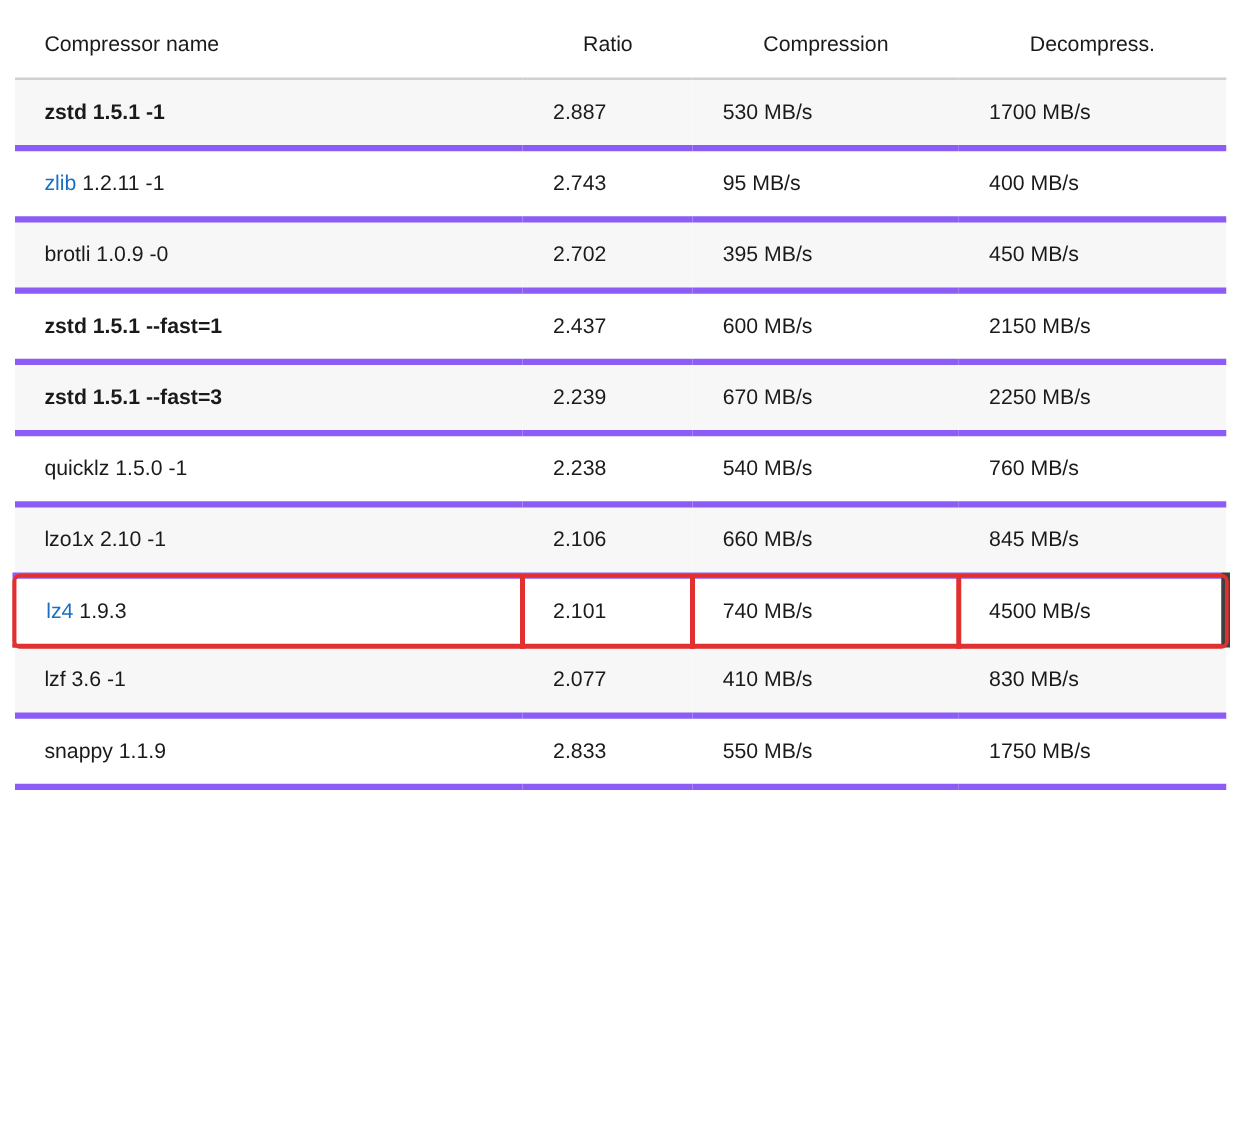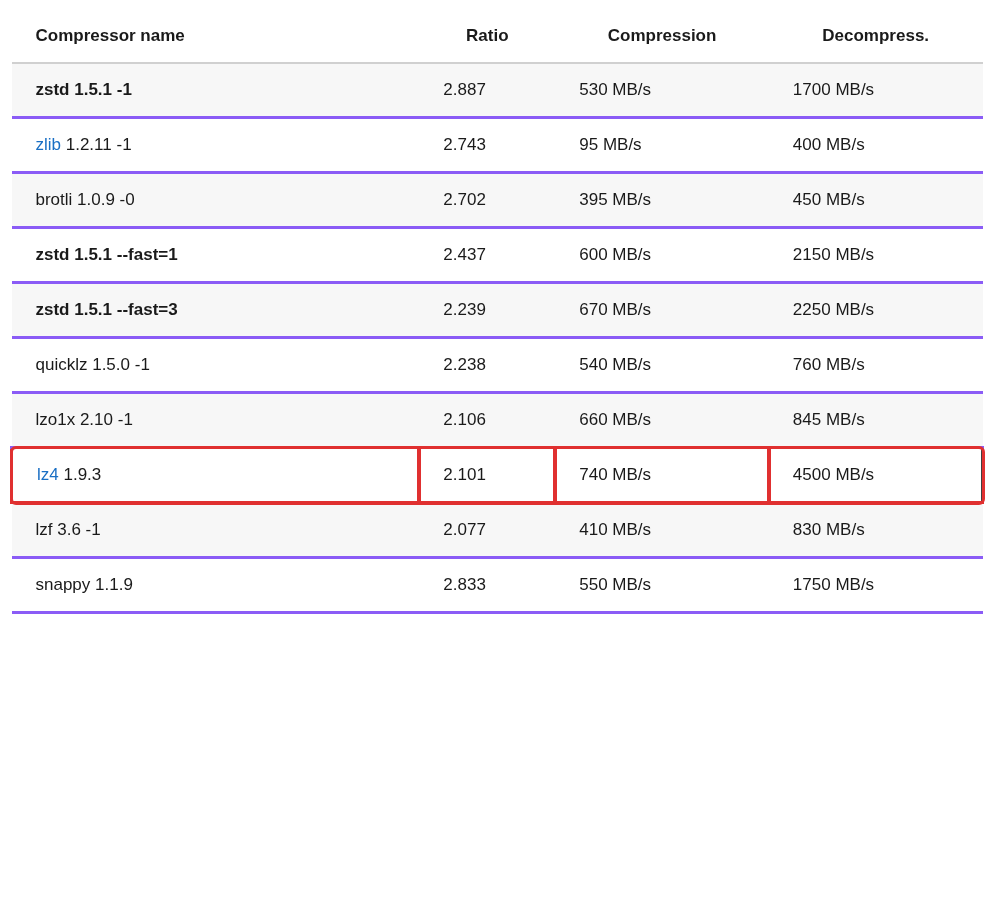--- a/index.html
+++ b/index.html
@@ -24,36 +24,36 @@
       width: 974px;
       border-collapse: collapse;
     }
 
     table {
       width: 100%;
       border-collapse: collapse;
     }
 
     thead tr th {
-      font-weight: 700;
+      font-weight: 400;
       font-size: 17px;
       text-align: left;
       padding: 16px 24px;
       border-bottom: 2px solid #d0d0d0;
       background: #ffffff;
       color: #1a1a1a;
     }
 
     thead tr th:not(:first-child) {
       text-align: center;
     }
 
     tbody tr td {
       padding: 16px 24px;
-      border-bottom: 3px solid #8b5cf6;
+      border-bottom: 5px solid #8b5cf6;
       font-size: 17px;
       color: #1a1a1a;
       background: #ffffff;
     }
 
     tbody tr:nth-child(odd) td {
       background: #f7f7f7;
     }
 
     tbody tr:nth-child(even) td {
@@ -79,21 +79,21 @@
       border-top: 3px solid #e03030;
       border-bottom: 3px solid #e03030;
     }
 
     .highlighted-row td:first-child {
       border-left: 3px solid #e03030;
       border-radius: 4px 0 0 4px;
     }
 
     .highlighted-row td:last-child {
-      border-right: 3px solid #404040;
+      border-right: 7px solid #404040;
       border-radius: 0 4px 4px 0;
       margin-top: 24px;
     }
 
     .link-blue {
       color: #1a6fc4;
       text-decoration: none;
     }
 
     .col-name { width: 42%; }

